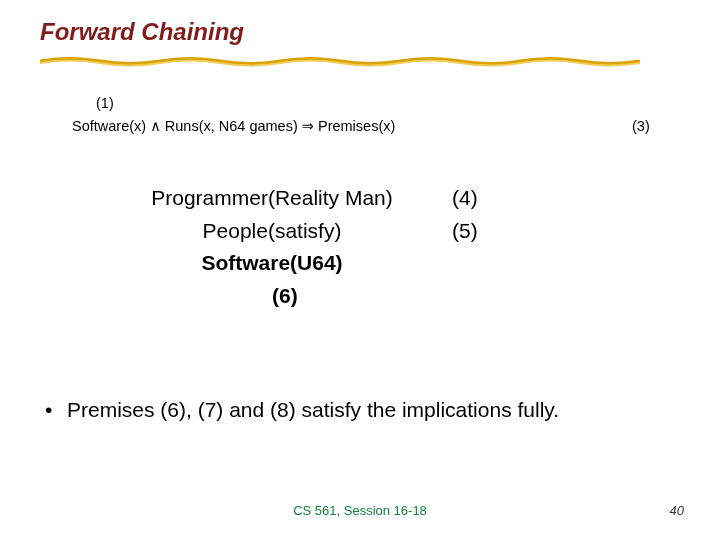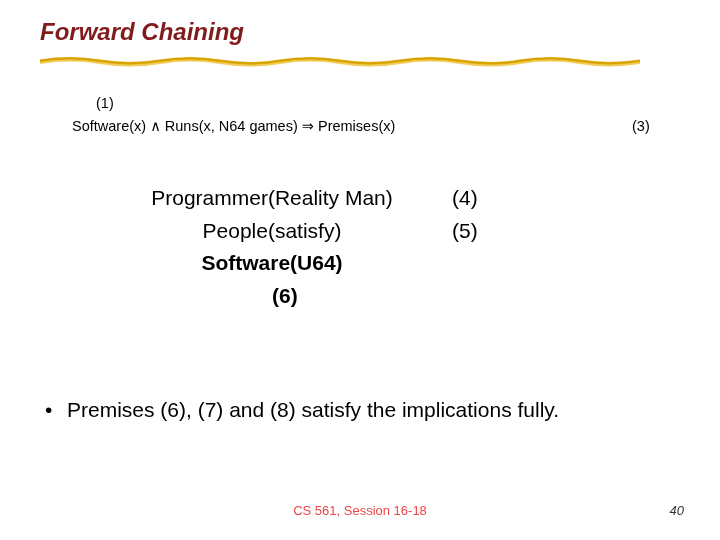--- a/index.html
+++ b/index.html
@@ -78,21 +78,21 @@
     display: inline-block;
     width: 22px;
   }
   .footer-center {
     position: absolute;
     left: 0;
     width: 720px;
     bottom: 22px;
     text-align: center;
     font-size: 13px;
-    color: #ef4444;
+    color: #15803d;
   }
   .footer-right {
     position: absolute;
     right: 36px;
     bottom: 22px;
     font-size: 13px;
     color: #333;
     font-style: italic;
   }
 </style>

